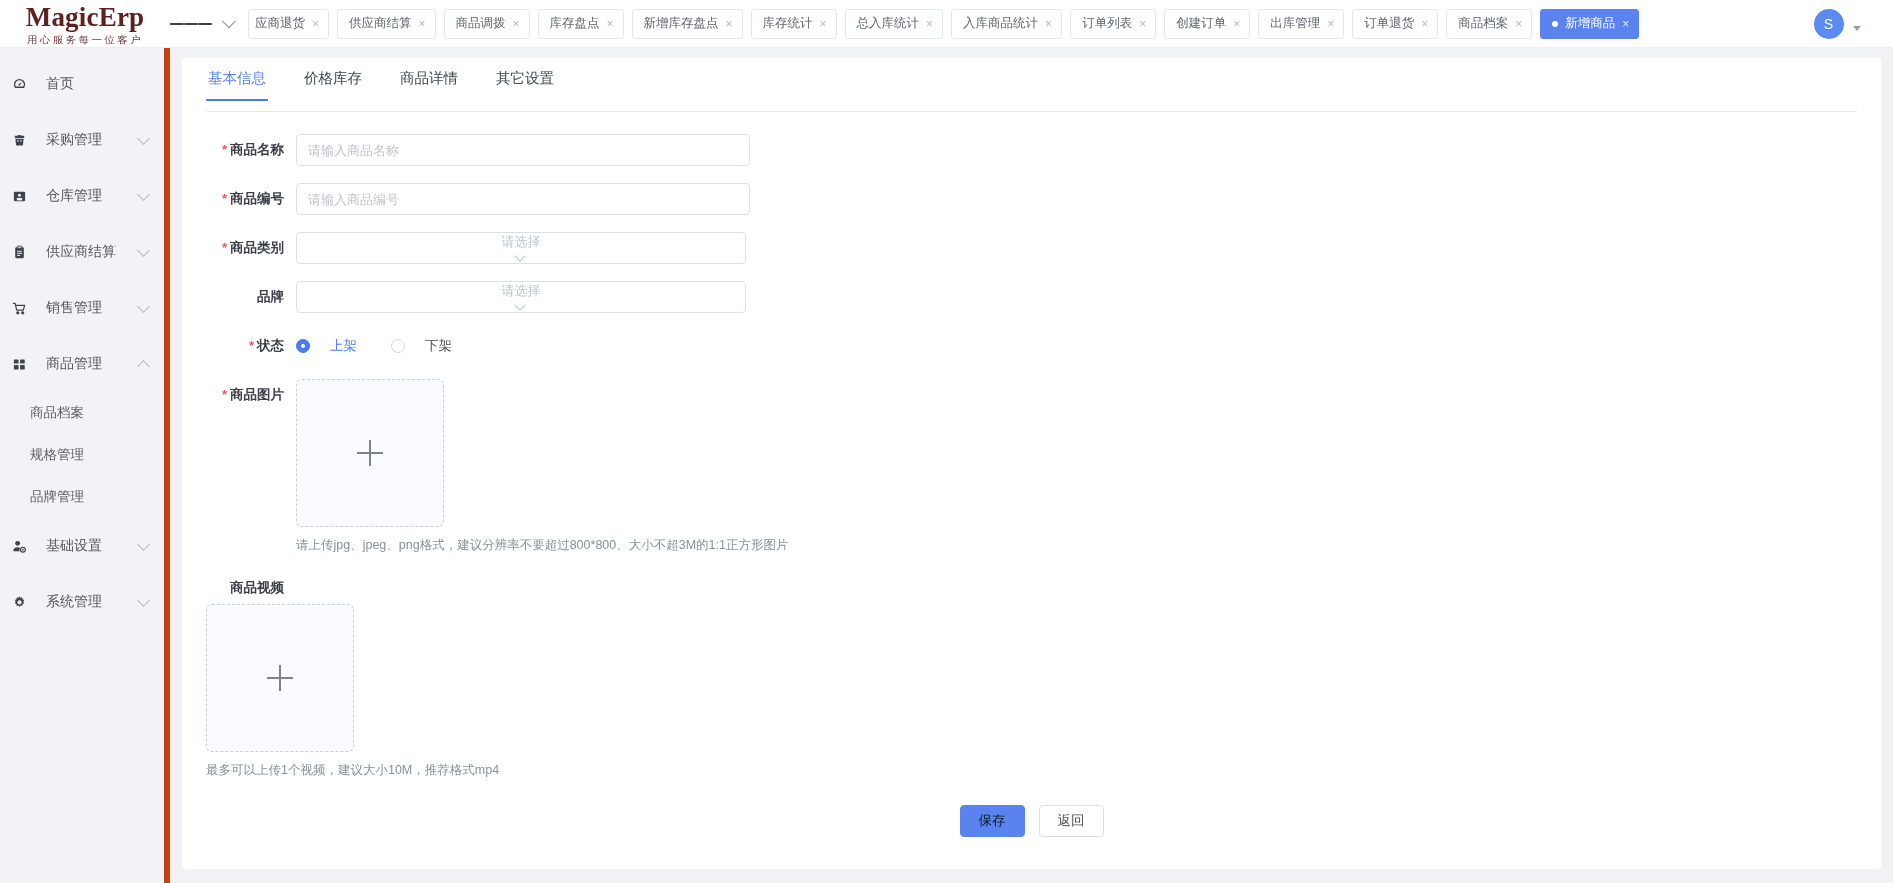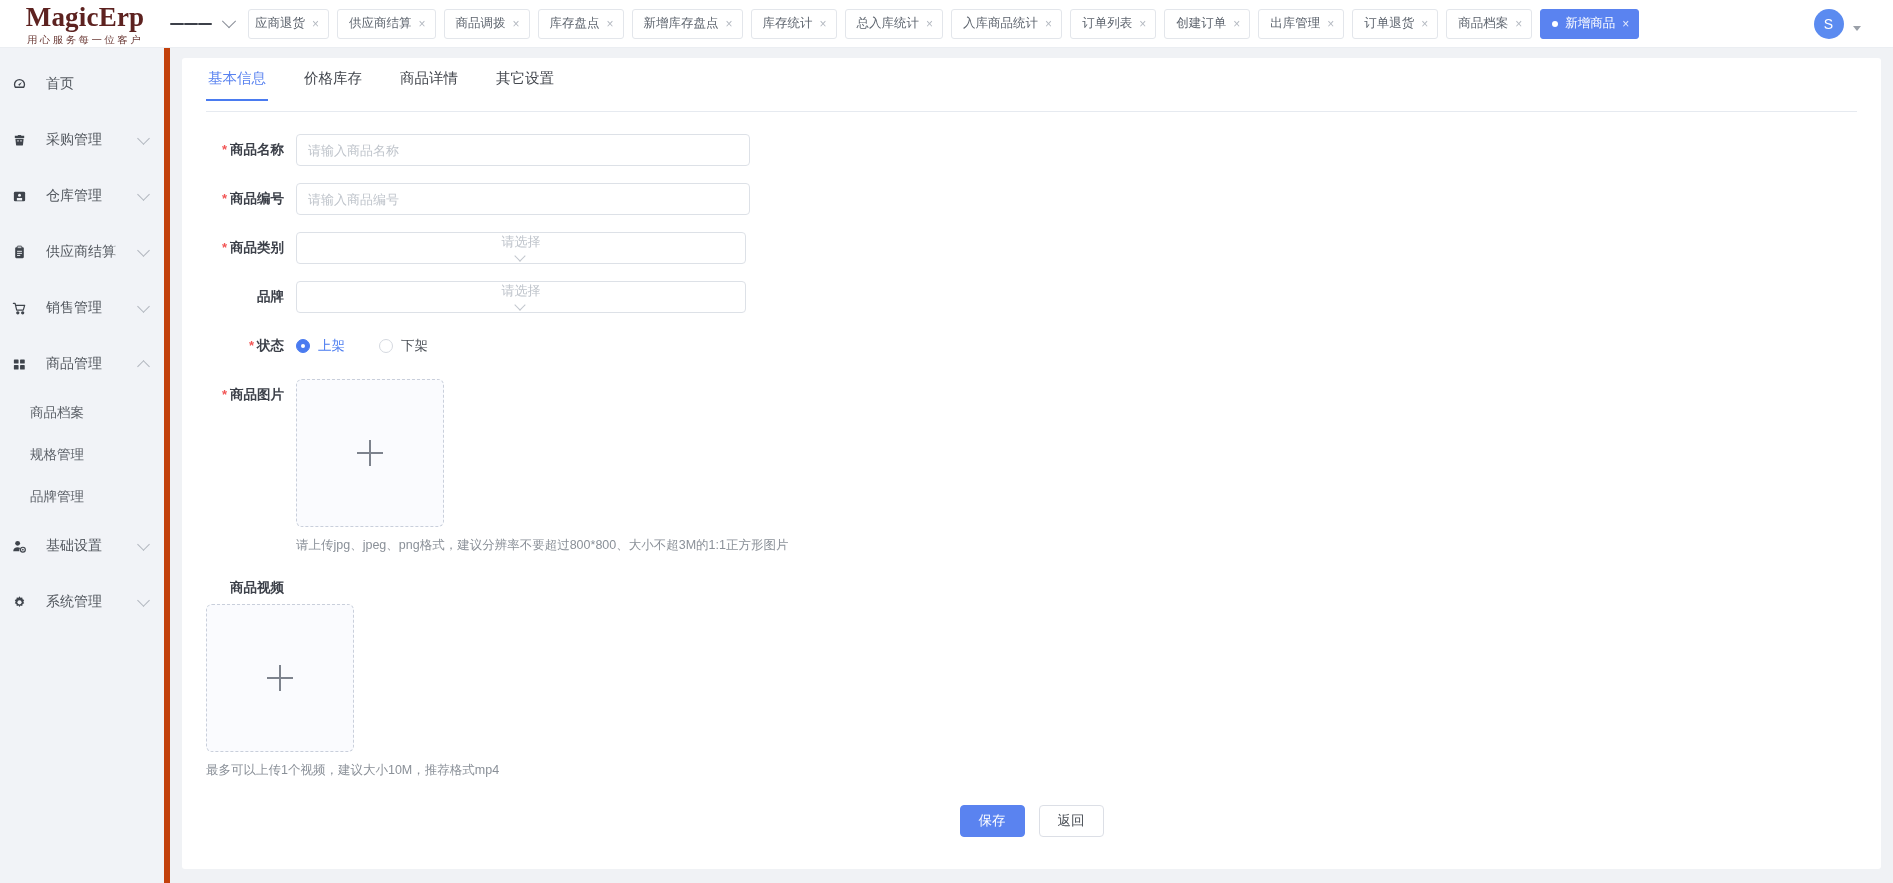--- a/index.html
+++ b/index.html
@@ -149,21 +149,21 @@
     width: 450px; height: 32px; border: 1px solid #dde1e7; border-radius: 4px;
     display: flex; align-items: center; padding: 0 11px; cursor: pointer; background: #fff; flex-direction: column;
   }
   .sel-text { flex: 1; font-size: 13px; color: #bfc4cb; }
   .sel-caret {
     width: 8px; height: 8px; border-right: 1.3px solid #c2c7ce; border-bottom: 1.3px solid #c2c7ce;
     transform: rotate(45deg); margin-bottom: 3px; margin-right: 2px;
   }
 
   .radio-row { display: flex; align-items: center; height: 32px; gap: 8px; }
-  .radio-opt { display: flex; align-items: center; gap: 8px; cursor: pointer; margin-right: 26px; }
+  .radio-opt { display: flex; align-items: center; gap: 20px; cursor: pointer; margin-right: 26px; }
   .radio-dot {
     width: 14px; height: 14px; border-radius: 50%; border: 1px solid #d5d9e0; background: #fff;
     display: flex; align-items: center; justify-content: center;
   }
   .radio-opt.checked .radio-dot { border-color: #4a7bf0; background: #4a7bf0; }
   .radio-opt.checked .radio-dot::after {
     content: ""; width: 4px; height: 4px; border-radius: 50%; background: #fff;
   }
   .radio-label { font-size: 13.5px; color: #4a4f56; }
   .radio-opt.checked .radio-label { color: #4a7bf0; }
@@ -181,21 +181,21 @@
   .plus::before { left: 0; right: 0; top: 12px; height: 1.6px; }
   .plus::after { top: 0; bottom: 0; left: 12px; width: 1.6px; }
   .hint { font-size: 12.5px; color: #8a9098; margin-top: 10px; }
 
   .actions { display: flex; justify-content: center; gap: 14px; margin-top: 26px; }
   .btn {
     min-width: 64px; height: 32px; border-radius: 4px; font-size: 13.5px;
     display: flex; align-items: center; justify-content: center; cursor: pointer;
     padding: 0 18px;
   }
-  .btn-primary { background: #5a83f0; color: #ffffff; border: 1px solid #5a83f0; }
+  .btn-primary { background: #5a83f0; color: #0f172a; border: 1px solid #5a83f0; }
   .btn-default { background: #fff; color: #4a4f56; border: 1px solid #dcdfe6; }
 </style>
 </head>
 <body>
 
 <div class="app">
 
   <div class="topbar">
 
     <div class="logo-wrap">

